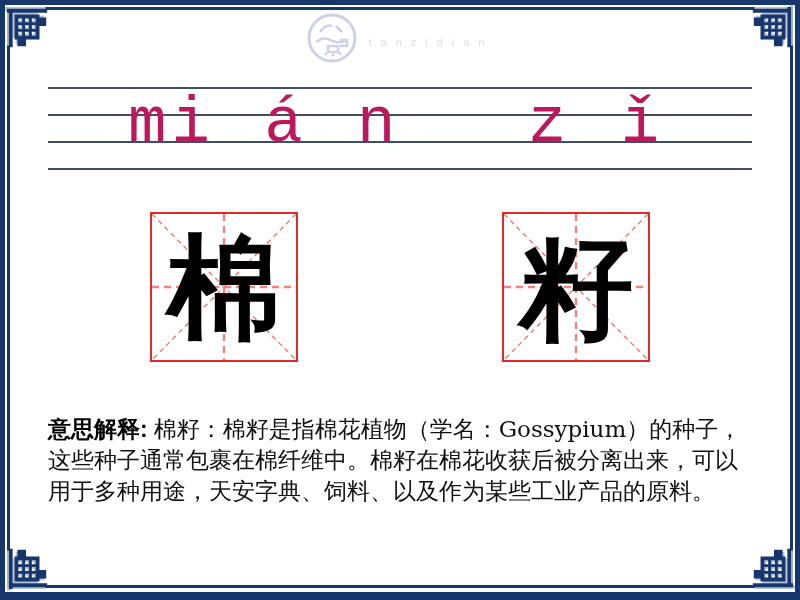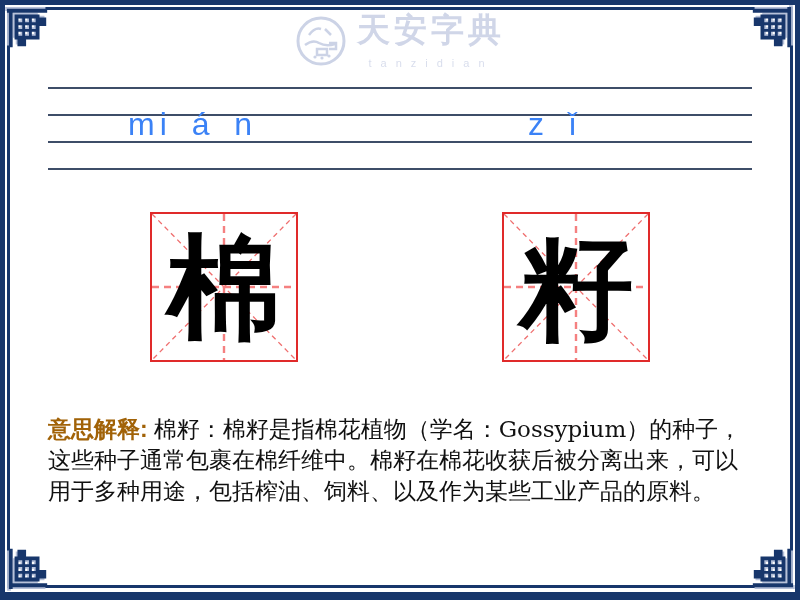--- a/index.html
+++ b/index.html
@@ -35,22 +35,22 @@
     color:#d0d6e8;line-height:36px;
   }
   .logo-sub{
     font-size:11px;letter-spacing:9px;color:#d9deed;
     line-height:14px;margin-top:8px;text-transform:lowercase;
   }
   
   .py-line{position:absolute;left:48px;width:704px;height:2px;background:#3e4d68;}
   .py-word{
     position:absolute;top:100px;
-    font-family:Liberation Sans, sans-serif;
-    font-size:32px;line-height:48px;color:#3b82f6;
+    font-family:Liberation Mono, monospace;
+    font-size:64px;line-height:48px;color:#be185d;
     letter-spacing:5px;word-spacing:6px;white-space:pre;
   }
   
   .charbox{
     position:absolute;top:212px;width:148px;height:150px;
     box-sizing:border-box;border:2px solid #e02a2a;background:#fff;
   }
   .charbox svg{position:absolute;inset:0;width:100%;height:100%;}
   .charbox .glyph{
     position:absolute;inset:0;display:flex;align-items:center;justify-content:center;
@@ -58,21 +58,21 @@
     font-size:114px;font-weight:700;color:#000;line-height:1;
   }
   
   .definition{
     position:absolute;left:48px;top:414px;width:706px;
     font-family:"DejaVu Serif","Liberation Serif",serif;
     font-size:23px;line-height:31px;color:#111;
     text-align:left;
   }
   .definition .label{
-    font-family:"Liberation Sans",sans-serif;font-weight:700;color:#a16207;
+    font-family:"Liberation Sans",sans-serif;font-weight:700;color:#000000;
     margin-right:6px;
   }
 </style>
 </head>
 <body>
 
 <div class="outer-frame"></div>
 <div class="inner-frame"></div>
 
 <svg class="orn tl" viewBox="0 0 48 48">
@@ -111,21 +111,20 @@
 <div class="logo">
   <svg class="logo-icon" viewBox="0 0 52 52">
     <circle cx="26" cy="26" r="23" fill="none" stroke="#ccd3e6" stroke-width="3"></circle>
     <path d="M10 30 q8 -6 14 -2 q7 4 16 1" fill="none" stroke="#ccd3e6" stroke-width="2.5"></path>
     <path d="M14 20 q6 -8 12 -6 M30 14 l6 6 M22 34 h10 v6 h-10 Z M34 28 h7 v6 h-7" fill="none" stroke="#ccd3e6" stroke-width="2.5"></path>
     <circle cx="20" cy="42" r="1.6" fill="#ccd3e6"></circle>
       <circle cx="27" cy="43" r="1.6" fill="#ccd3e6"></circle>
       <circle cx="34" cy="41" r="1.6" fill="#ccd3e6"></circle>
   </svg>
   <div class="logo-text">
-    <div class="logo-title">天安字典</div>
     <div class="logo-sub">tanzidian</div>
   </div>
 </div>
 
 <div class="py-line" style="top:87px"></div>
 <div class="py-line" style="top:114px"></div>
 <div class="py-line" style="top:141px"></div>
 <div class="py-line" style="top:168px"></div>
 
 <span class="py-word" style="left:128px">mi á n</span>
@@ -144,14 +143,14 @@
   <svg viewBox="0 0 144 146" preserveAspectRatio="none">
     <line x1="0" y1="0" x2="144" y2="146" stroke="#ef6f6f" stroke-width="1.3" stroke-dasharray="5 4"></line>
     <line x1="144" y1="0" x2="0" y2="146" stroke="#ef6f6f" stroke-width="1.3" stroke-dasharray="5 4"></line>
     <line x1="0" y1="73" x2="144" y2="73" stroke="#f58080" stroke-width="2.4" stroke-dasharray="7 5"></line>
     <line x1="72" y1="0" x2="72" y2="146" stroke="#f58080" stroke-width="2.4" stroke-dasharray="7 5"></line>
   </svg>
   <span class="glyph">籽</span>
 </div>
 
 <div class="definition">
-  <span class="label">意思解释:</span><span class="body">棉籽：棉籽是指棉花植物（学名：Gossypium）的种子，这些种子通常包裹在棉纤维中。棉籽在棉花收获后被分离出来，可以用于多种用途，包括榨油、饲料、以及作为某些工业产品的原料。</span>
+  <span class="label">意思解释:</span><span class="body">棉籽：棉籽是指棉花植物（学名：Gossypium）的种子，这些种子通常包裹在棉纤维中。棉籽在棉花收获后被分离出来，可以用于多种用途，天安字典、饲料、以及作为某些工业产品的原料。</span>
 </div>
 
 </body></html>

